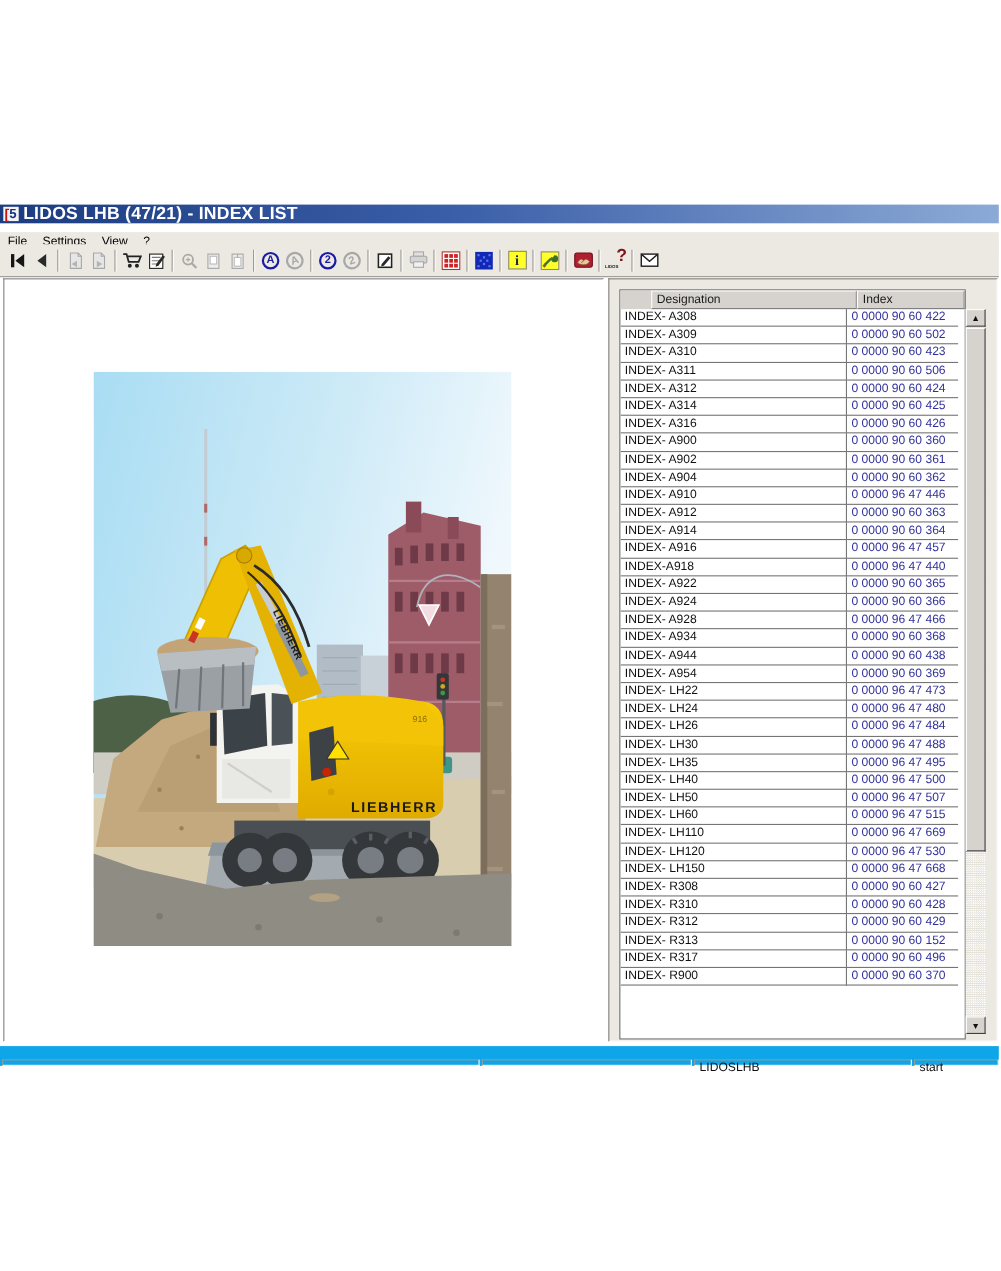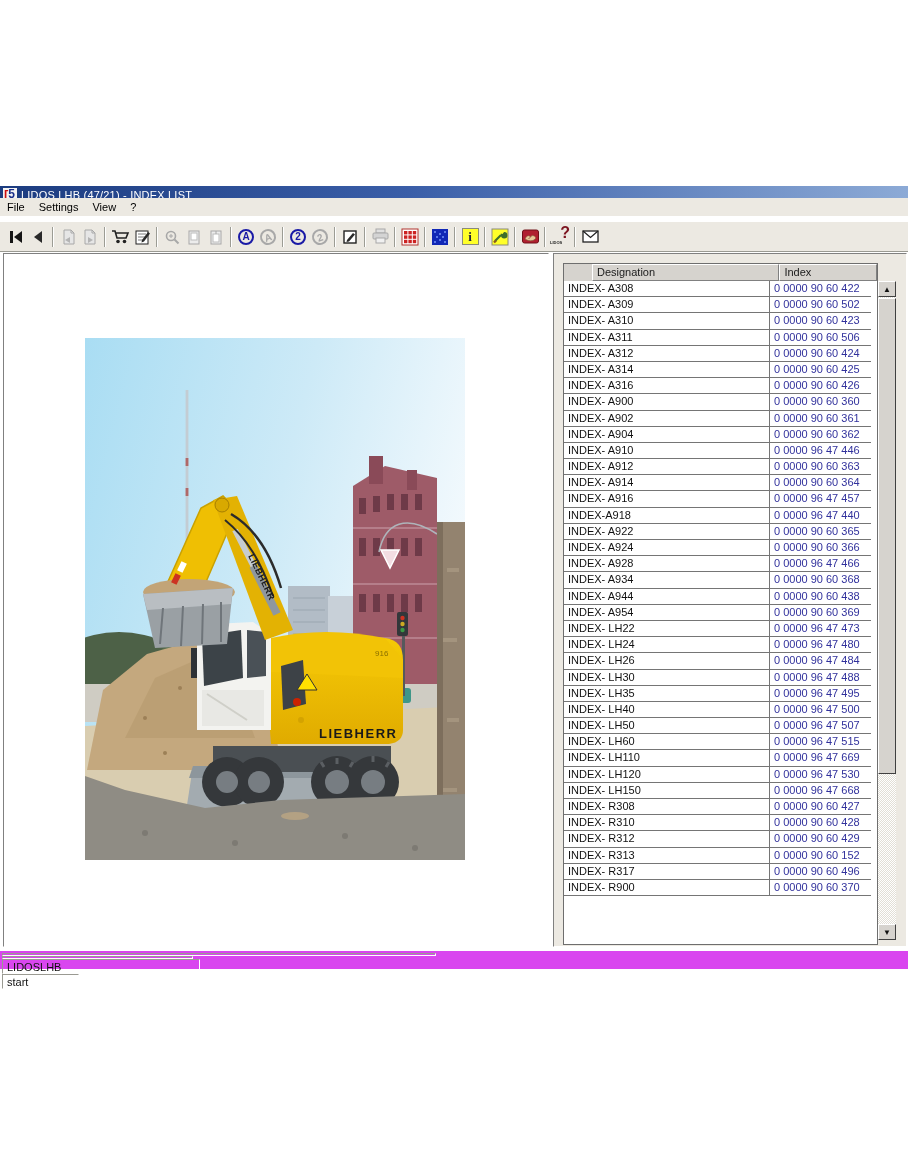--- a/index.html
+++ b/index.html
@@ -8,23 +8,23 @@
           font-family:"Liberation Sans", sans-serif; font-size:11px; color:#000; overflow:hidden; }
 
   
   #titlebar { position:absolute; left:0; top:186px; width:908px; height:17px;
               background:linear-gradient(to right,#1c3c80,#3a5ea8 45%,#8caad6);
               display:flex; align-items:center; padding-left:3px; }
   #title-icon { display:inline-flex; align-items:center; height:13px; margin-right:4px;
                 background:#f4f4f4; padding:0 2px 0 1px; line-height:13px; }
   #title-icon .br { color:#cc1111; font-weight:bold; font-size:13px; }
   #title-icon .dg { color:#1a2f8a; font-weight:bold; font-size:12px; }
-  #title-text { color:#fff; font-weight:normal; font-size:11px; letter-spacing:.2px; }
-
-  #menubar { position:absolute; left:0; top:198px; width:908px; height:19px;
+  #title-text { color:#fff; font-weight:bold; font-size:16px; letter-spacing:.2px; }
+
+  #menubar { position:absolute; left:0; top:211px; width:908px; height:19px;
              background:#ece9e2; display:flex; align-items:center; border-bottom:1px solid #fff; }
   .menu-item { padding:2px 7px; }
 
   #toolbar { position:absolute; left:0; top:222px; width:908px; height:30px;
              background:#ece9e2; display:flex; align-items:center; padding-left:5px;
              border-bottom:1px solid #9a9a92; }
   .tbtn { width:22px; height:22px; display:flex; align-items:center; justify-content:center; }
   .tsep { width:2px; height:20px; border-left:1px solid #9c9c94; border-right:1px solid #fff; margin:0 3px; }
   .circ { width:16px; height:16px; border:2px solid #1a1aa6; border-radius:50%;
           display:flex; align-items:center; justify-content:center;
@@ -68,21 +68,21 @@
   .sbtn { position:absolute; left:0; width:18px; height:16px; background:#d6d3ce;
           border:1px solid; border-color:#fff #404040 #404040 #fff;
           display:flex; align-items:center; justify-content:center; font-size:8px; color:#111; }
   #sb-up { top:0; }
   #sb-down { bottom:0; }
   #sb-thumb { position:absolute; left:0; top:17px; width:18px; height:476px; background:#d6d3ce;
               border:1px solid; border-color:#fff #404040 #404040 #fff; }
 
   
   #statusbar { position:absolute; left:0; top:951px; width:908px; height:18px;
-               background:#d946ef; display:flex; align-items:stretch; padding-top:2px;flex-direction:column; }
+               background:#0ea5e9; display:flex; align-items:stretch; padding-top:12px; }
   .sseg { border:1px solid; border-color:#9a9a92 #fff #fff #9a9a92; margin-left:2px;
           padding:1px 4px 0 4px; font-size:11px; color:#111; }
   .sseg.s0 { width:434px; }
   .sseg.s1 { width:191px; }
   .sseg.s2 { width:198px; }
   .sseg.s3 { width:77px; }
 
   svg text { font-family:"Liberation Sans", sans-serif; }
 </style>
 </head>

